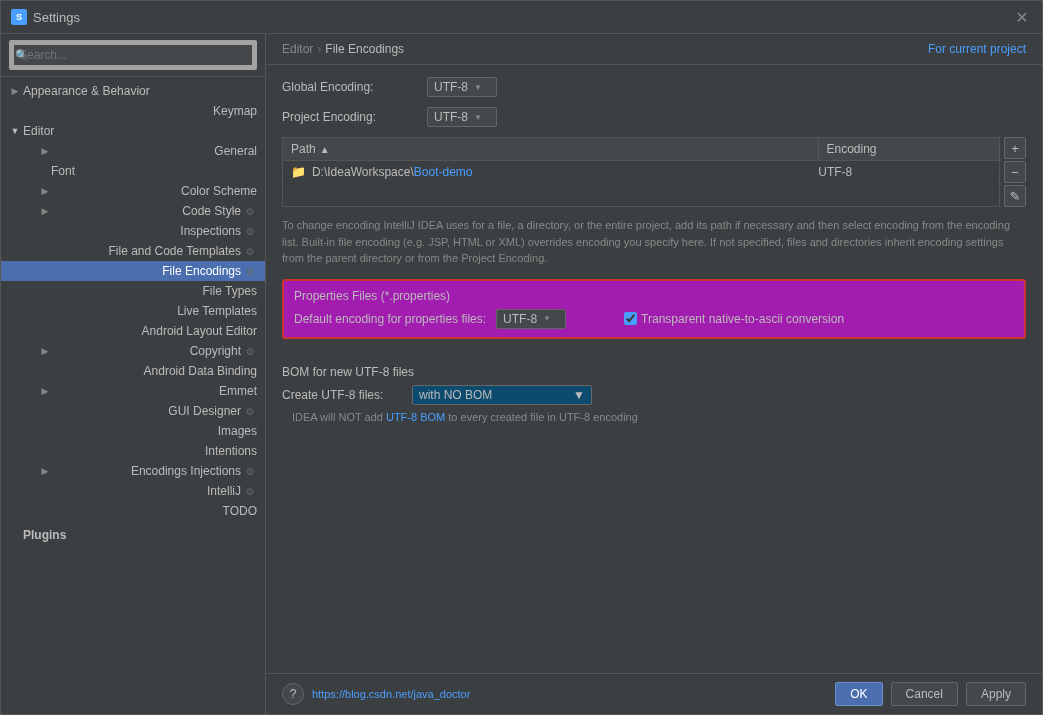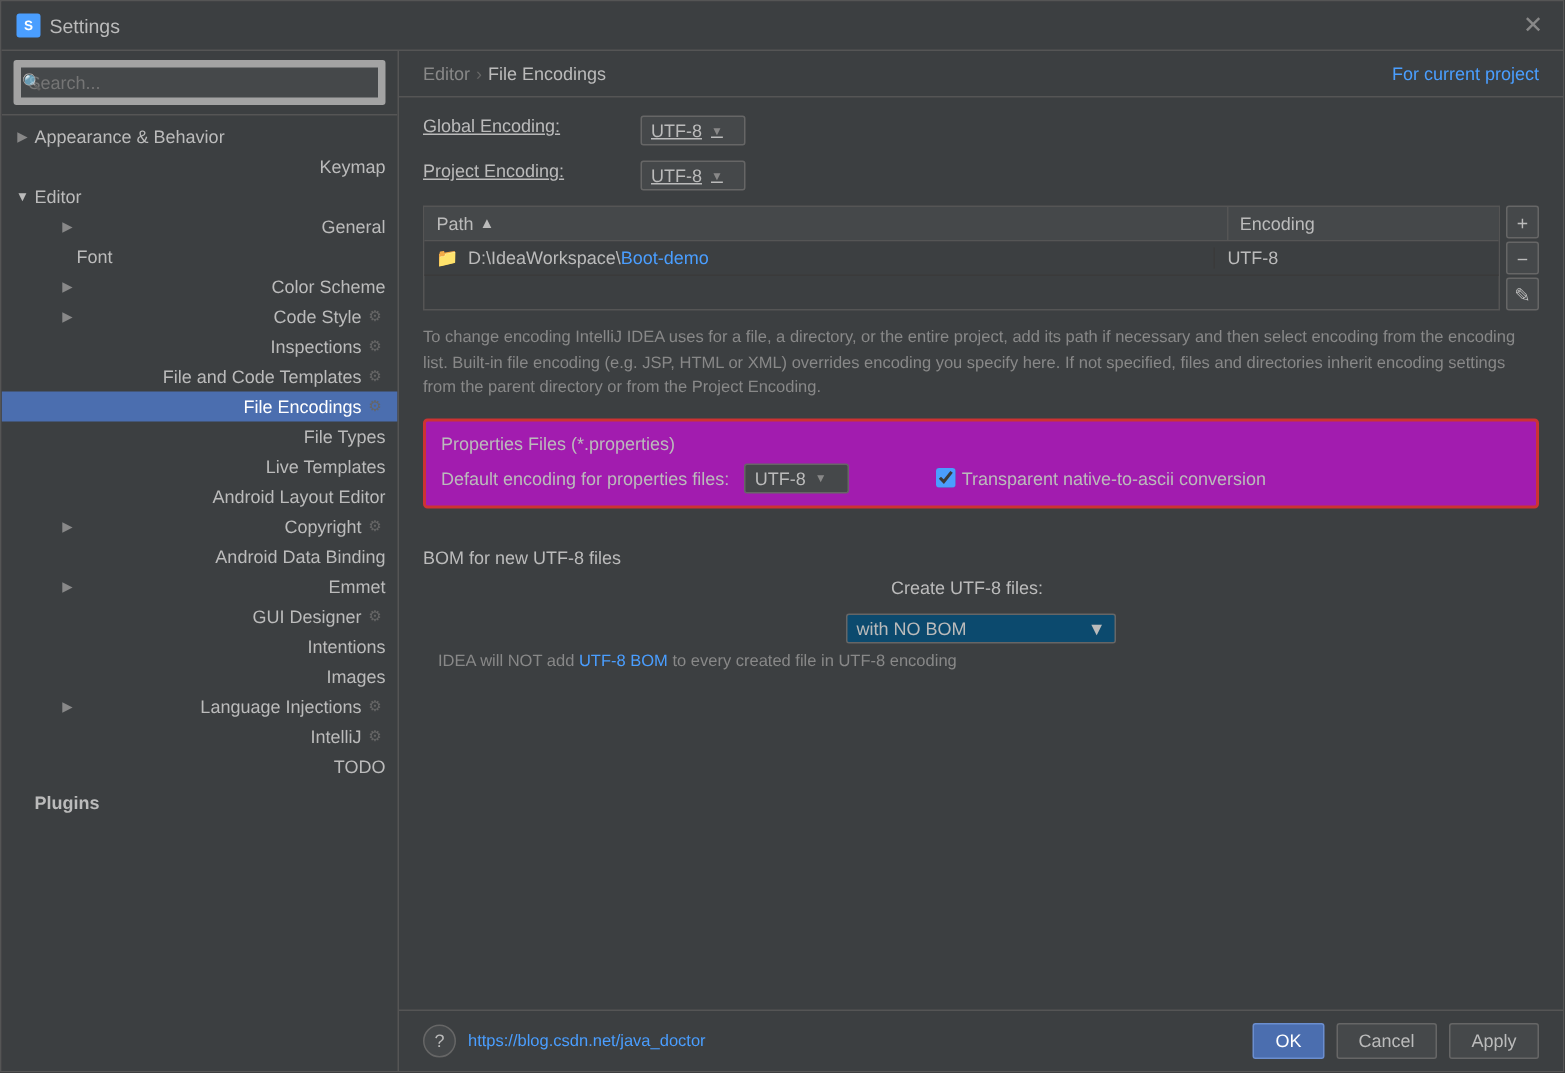--- a/index.html
+++ b/index.html
@@ -205,23 +205,22 @@
     }
 
     .content-area {
       flex: 1;
       overflow-y: auto;
       padding: 12px 16px;
     }
 
     .form-row {
       display: flex;
-      align-items: flex-start;
+      align-items: center;
       margin-bottom: 10px;
-      text-decoration: underline;
     }
 
     .form-label {
       width: 145px;
       color: #bbbbbb;
       font-size: 12px;
       flex-shrink: 0;
     }
 
     .dropdown-btn {
@@ -390,21 +389,20 @@
       color: #bbbbbb;
       font-size: 12px;
       margin-bottom: 6px;
     }
 
     .bom-row {
       display: flex;
       align-items: center;
       gap: 10px;
       margin-bottom: 6px;
-      flex-direction: column;
     }
 
     .bom-label {
       color: #bbbbbb;
       font-size: 12px;
       width: 120px;
     }
 
     .bom-dropdown {
       background: #0c4a6e;
@@ -604,31 +602,31 @@
         </div>
 
         <div class="nav-item indent-l2">
           <span class="arrow">&nbsp;</span>
           <span class="nav-item-label">GUI Designer</span>
           <span class="nav-item-icon gear-small">⚙</span>
         </div>
 
         <div class="nav-item indent-l2">
           <span class="arrow">&nbsp;</span>
+          <span class="nav-item-label">Images</span>
+        </div>
+
+        <div class="nav-item indent-l2">
+          <span class="arrow">&nbsp;</span>
           <span class="nav-item-label">Intentions</span>
         </div>
 
         <div class="nav-item indent-l2">
-          <span class="arrow">&nbsp;</span>
-          <span class="nav-item-label">Images</span>
-        </div>
-
-        <div class="nav-item indent-l2">
           <span class="arrow">▶</span>
-          <span class="nav-item-label">Language Injections</span>
+          <span class="nav-item-label">Encodings Injections</span>
           <span class="nav-item-icon gear-small">⚙</span>
         </div>
 
         <div class="nav-item indent-l2">
           <span class="arrow">&nbsp;</span>
           <span class="nav-item-label">IntelliJ</span>
           <span class="nav-item-icon gear-small">⚙</span>
         </div>
 
         <div class="nav-item indent-l2">

